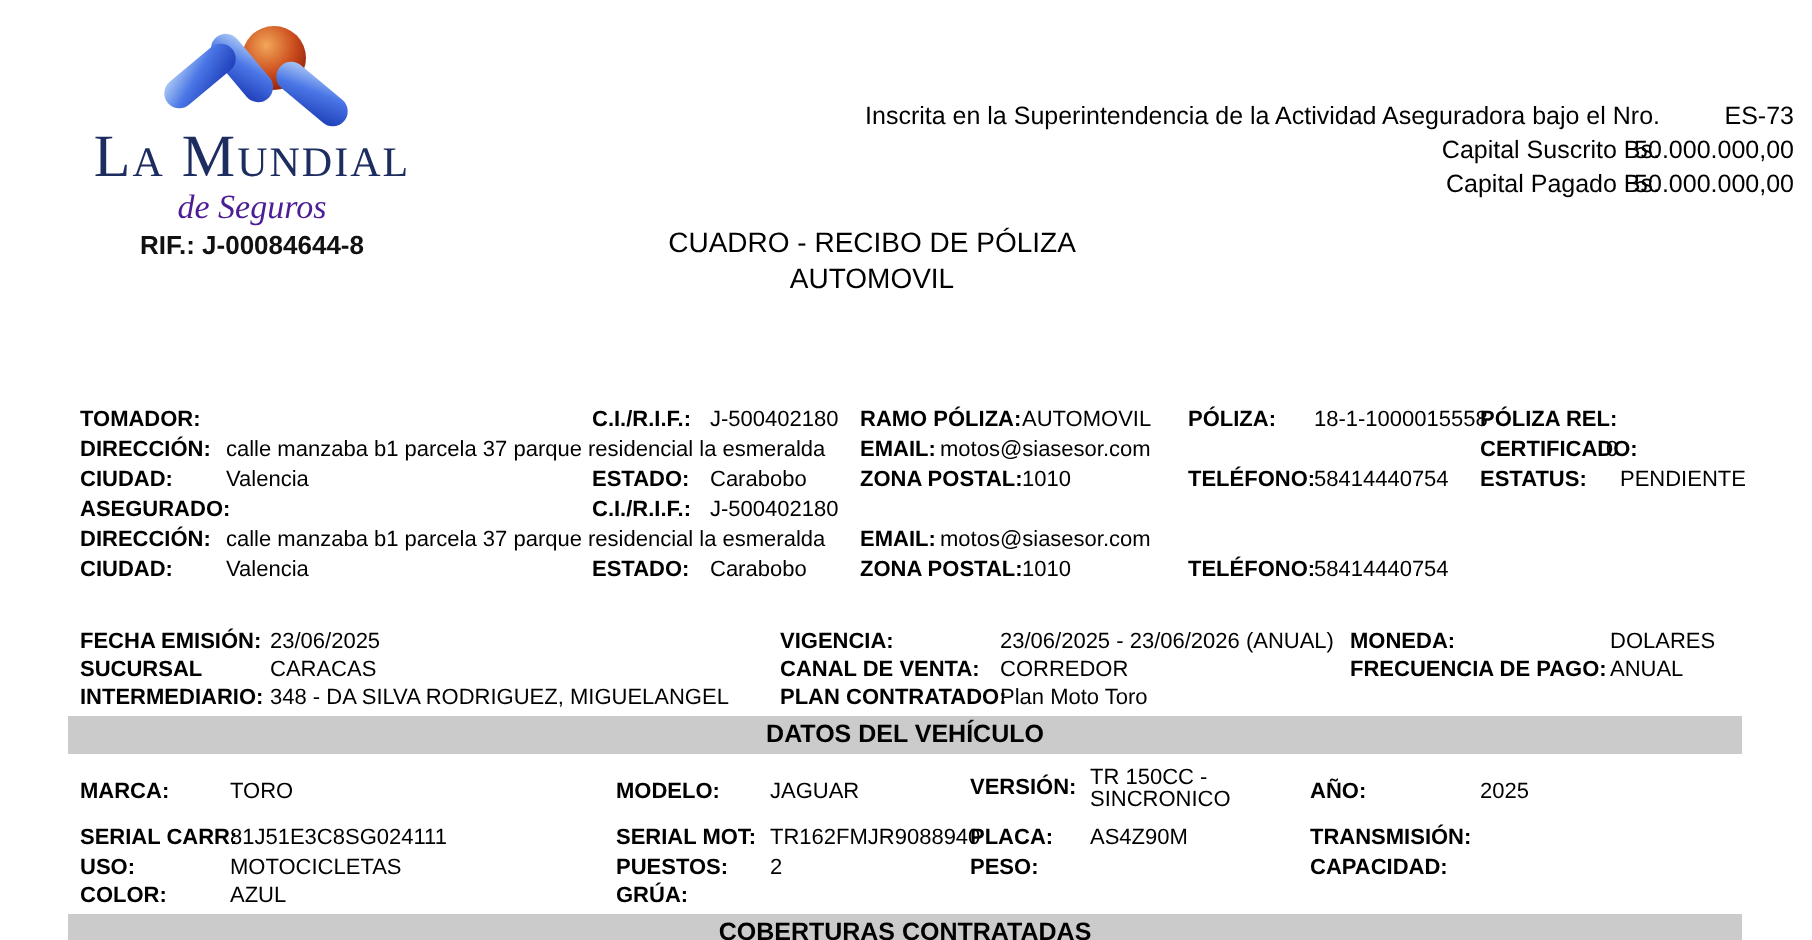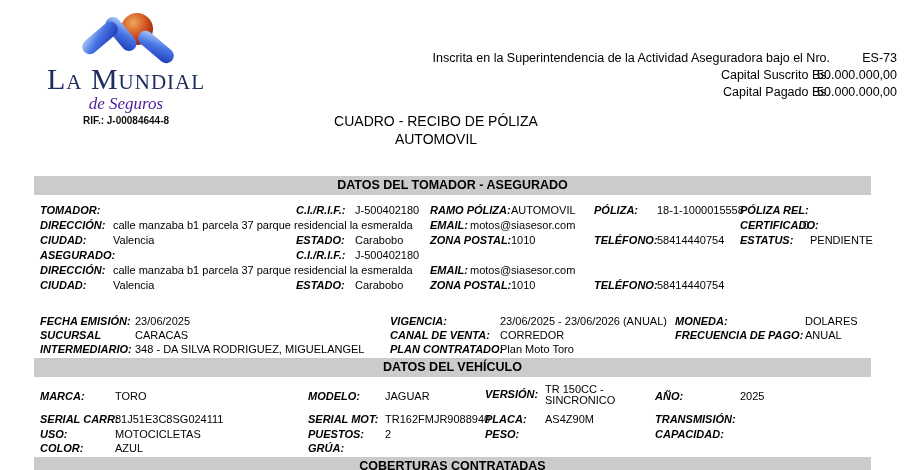--- a/index.html
+++ b/index.html
@@ -7,31 +7,31 @@
         font-family:"Liberation Sans",sans-serif;font-size:11px;color:#000;overflow:hidden;}
   
   .logo-wrap{position:absolute;left:0;top:0;width:250px;height:135px;}
   .logo-art{position:absolute;left:80px;top:8px;}
   .brand{position:absolute;left:28px;top:64px;width:196px;text-align:center;
          font-family:"Liberation Serif",serif;font-variant:small-caps;font-size:30px;
          line-height:30px;color:#1d2d60;letter-spacing:1px;}
   .brand-sub{position:absolute;left:28px;top:94px;width:196px;text-align:center;
          font-family:"Liberation Serif",serif;font-style:italic;font-size:17px;color:#4c1d95;}
   .brand-rif{position:absolute;left:28px;top:115px;width:196px;text-align:center;
-         font-weight:bold;font-size:10px;color:#111;}
+         font-weight:bold;font-size:13px;color:#111;}
   .reg-labels{position:absolute;right:76px;top:50px;text-align:right;font-size:12.5px;line-height:17px;}
   .reg-values{position:absolute;right:9px;top:50px;text-align:right;font-size:12.5px;line-height:17px;}
   .doc-title{position:absolute;left:300px;top:112px;width:272px;text-align:center;
          font-weight:normal;font-size:14px;line-height:18px;}
   
   .section{position:absolute;left:0;width:906px;}
   .sec-bar{position:absolute;left:34px;width:837px;height:19px;background:#cbcbcb;
            text-align:center;font-weight:bold;font-size:12.5px;line-height:19px;color:#000;}
   .cell{position:absolute;white-space:nowrap;font-size:11px;line-height:12px;}
-  .lbl{font-weight:bold;font-style:italic;}
+  .lbl{font-weight:bold;}
   .wrapcell{white-space:normal;width:86px;line-height:11px;}
   
   .tA{left:40px}.tAv{left:113px}.tB{left:296px}.tBv{left:355px}
   .tC{left:430px}.tCv{left:511px}.tCe{left:470px}.tD{left:594px}.tDv{left:657px}
   .tE{left:740px}.tEv{left:810px}.tEc{left:803px}
   
   .pA{left:40px}.pAv{left:135px}.pB{left:390px}.pBv{left:500px}.pC{left:675px}.pCv{left:805px}
   
   .vA{left:40px}.vAv{left:115px}.vB{left:308px}.vBv{left:385px}
   .vC{left:485px}.vCv{left:545px}.vD{left:655px}.vDv{left:740px}
@@ -81,21 +81,20 @@
     <div>50.000.000,00</div>
     <div>50.000.000,00</div>
   </div>
 
   <div class="doc-title">
     <div>CUADRO - RECIBO DE PÓLIZA</div>
     <div>AUTOMOVIL</div>
   </div>
 
   <div class="section" style="top:176px;height:117px;">
-    <div class="sec-bar" style="top:0;">DATOS DEL TOMADOR - ASEGURADO</div>
 
     <span class="cell lbl tA tr1">TOMADOR:</span>
     <span class="cell tAv tr1"></span>
     <span class="cell lbl tB tr1">C.I./R.I.F.:</span>
     <span class="cell tBv tr1">J-500402180</span>
     <span class="cell lbl tC tr1">RAMO PÓLIZA:</span>
     <span class="cell tCv tr1">AUTOMOVIL</span>
     <span class="cell lbl tD tr1">PÓLIZA:</span>
     <span class="cell tDv tr1">18-1-1000015558</span>
     <span class="cell lbl tE tr1">PÓLIZA REL:</span>

